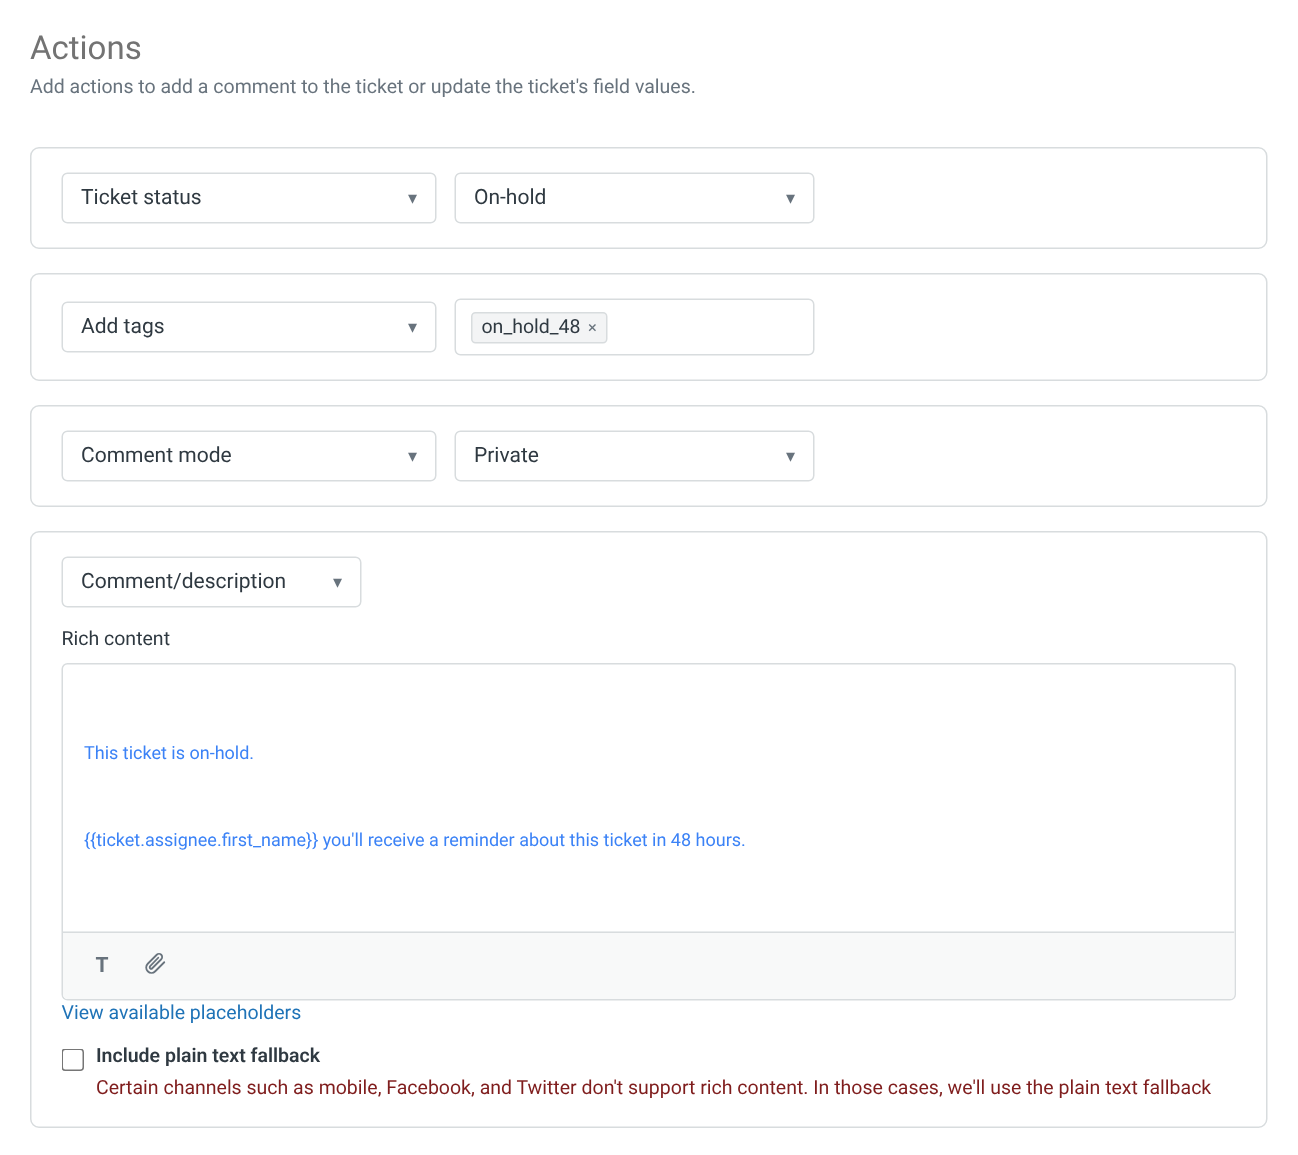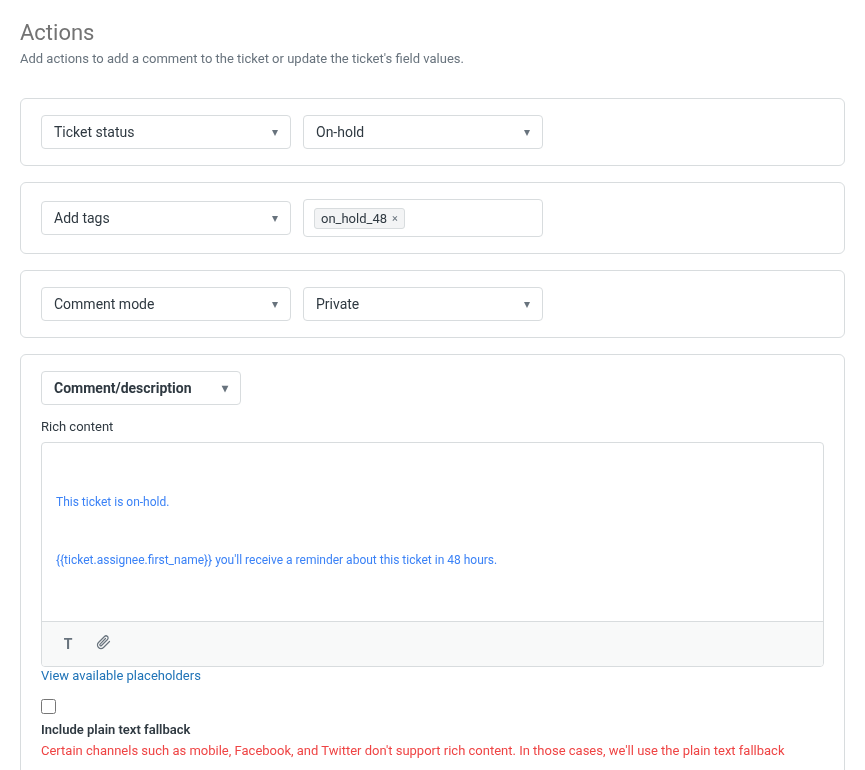--- a/index.html
+++ b/index.html
@@ -161,21 +161,20 @@
       text-decoration: none;
       display: inline-block;
       margin-top: 0;
     }
 
     .checkbox-row {
       display: flex;
       align-items: flex-start;
       gap: 8px;
       margin-top: 14px;
-      flex-direction: column;
     }
 
     .checkbox-input {
       width: 15px;
       height: 15px;
       margin-top: 2px;
       cursor: pointer;
       accent-color: #1f73b7;
       flex-shrink: 0;
     }
@@ -187,29 +186,28 @@
     }
 
     .checkbox-label-title {
       font-size: 13px;
       font-weight: 600;
       color: #2f3941;
     }
 
     .checkbox-label-desc {
       font-size: 13px;
-      color: #ef4444;
+      color: #7f1d1d;
       line-height: 1.5;
       max-width: 760px;
     }
 
     .comment-desc-dropdown {
       width: 200px;
       min-width: 200px;
-      font-weight: bold;
     }
   </style>
 </head>
 <body>
 
 <h1 class="page-title">Actions</h1>
 <p class="page-subtitle">Add actions to add a comment to the ticket or update the ticket's field values.</p>
 
 <div class="action-card">
   <div class="action-row">

